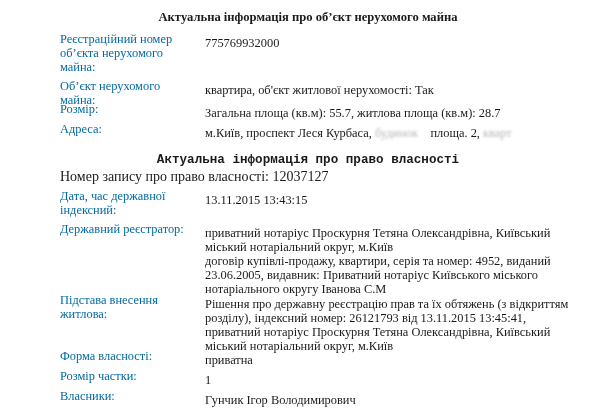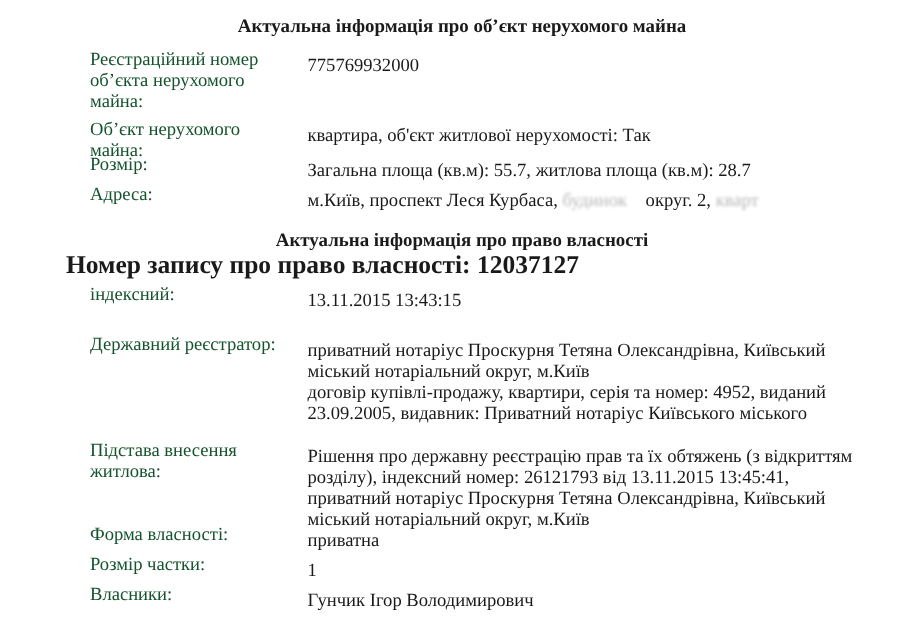--- a/index.html
+++ b/index.html
@@ -28,35 +28,35 @@
       left: 0;
       width: 600px;
       text-align: center;
       font-weight: bold;
       font-size: 12.6px;
       padding-left: 16px;
       box-sizing: border-box;
     }
     .record-heading {
       position: absolute;
-      left: 44px;
-      font-weight: bold;
-      font-size: 17px;
+      left: 60px;
+      font-weight: normal;
+      font-size: 14px;
     }
     .row {
       position: absolute;
       left: 60px;
       width: 520px;
     }
     .row .label {
       position: absolute;
       left: 0;
       top: 0;
       width: 140px;
-      color: #14532d;
+      color: #0369a1;
     }
     .row .value {
       position: absolute;
       left: 145px;
       top: 4px;
       width: 380px;
       color: #1a1a1a;
     }
     .blur {
       color: #b8b8b8;
@@ -95,52 +95,54 @@
     <div class="label">Розмір:</div>
     <div class="value">Загальна площа (кв.м): 55.7, житлова площа (кв.м): 28.7</div>
   </div>
 
   <div class="row" style="top:122px;">
     <div class="label">Адреса:</div>
     <div class="value">
       <span>м.Київ, проспект Леся Курбаса,</span>
       <span class="blur">будинок</span>
       &nbsp;&nbsp;
-      <span>округ. 2,</span>
+      <span>площа. 2,</span>
       <span class="blur">кварт</span>
     </div>
   </div>
 
-  <div class="section-title" style="top:153px;">Актуальна інформація про право власності</div>
+  <div class="section-title" style="top:153px;font-family:Liberation Mono, monospace;">Актуальна інформація про право власності</div>
 
   <div class="record-heading" style="top:170px;">Номер запису про право власності: 12037127</div>
 
   <div class="row" style="top:189px;">
     <div class="label">
+      <div>Дата, час державної</div>
       <div>індексний:</div>
     </div>
     <div class="value">
       <div>13.11.2015 13:43:15</div>
     </div>
   </div>
 
   <div class="row" style="top:222px;">
     <div class="label">Державний реєстратор:</div>
     <div class="value">
       <div>приватний нотаріус Проскурня Тетяна Олександрівна, Київський</div>
       <div>міський нотаріальний округ, м.Київ</div>
     </div>
   </div>
 
   <div class="row" style="top:250px;">
     <div class="label">
     </div>
     <div class="value">
       <div>договір купівлі-продажу, квартири, серія та номер: 4952, виданий</div>
-      <div>23.09.2005, видавник: Приватний нотаріус Київського міського</div>
+      <div>23.06.2005, видавник: Приватний нотаріус Київського міського</div>
+      <div>нотаріального округу Іванова С.М</div>
     </div>
   </div>
 
   <div class="row" style="top:293px;">
     <div class="label">
       <div>Підстава внесення</div>
       <div>житлова:</div>
     </div>
     <div class="value">
       <div>Рішення про державну реєстрацію прав та їх обтяжень (з відкриттям</div>

